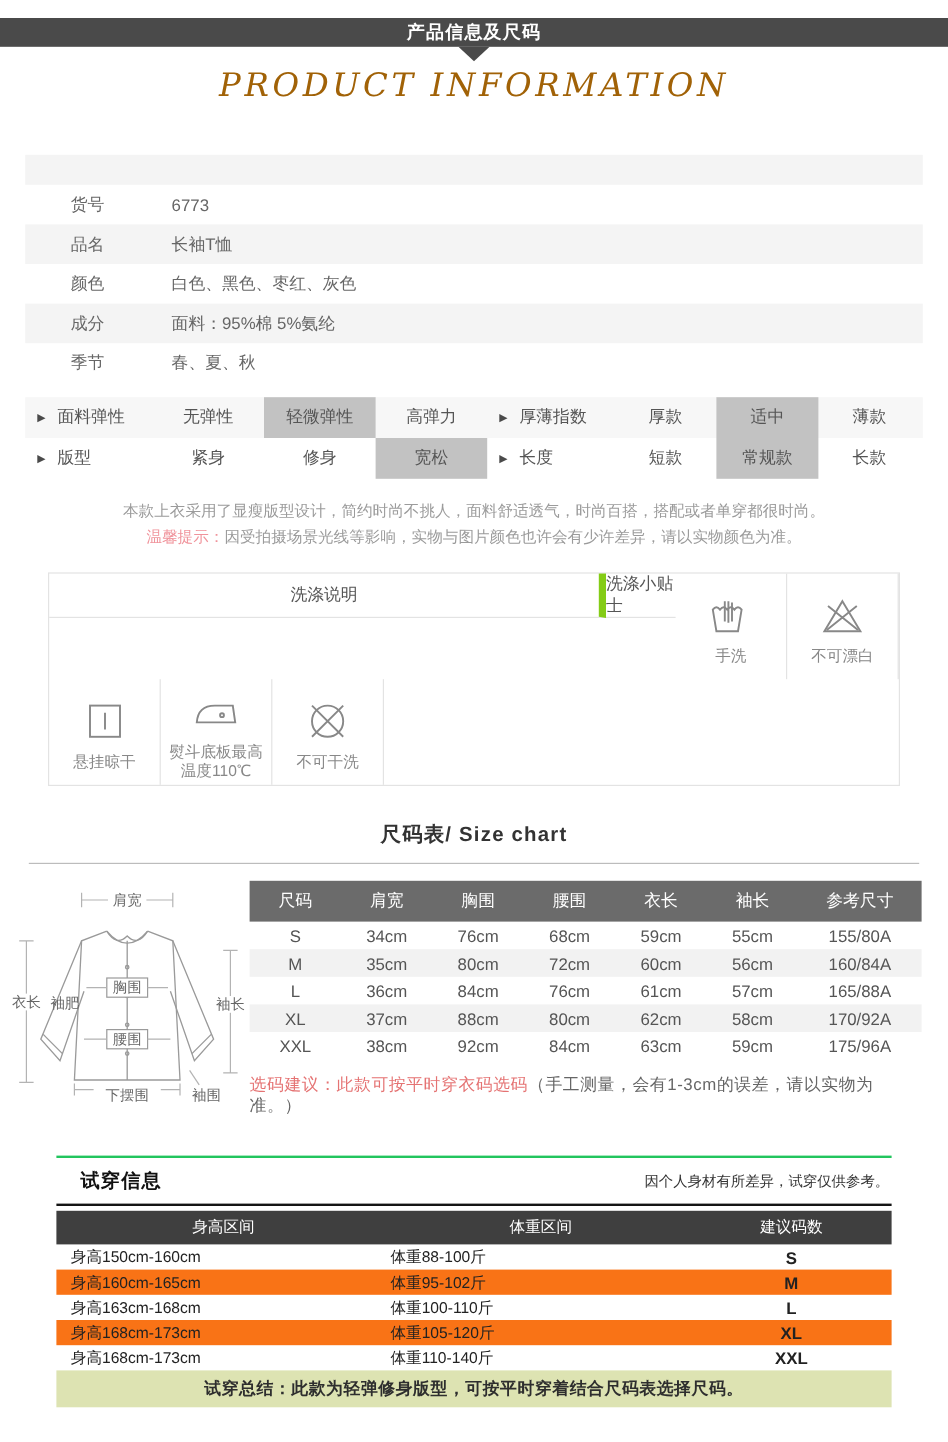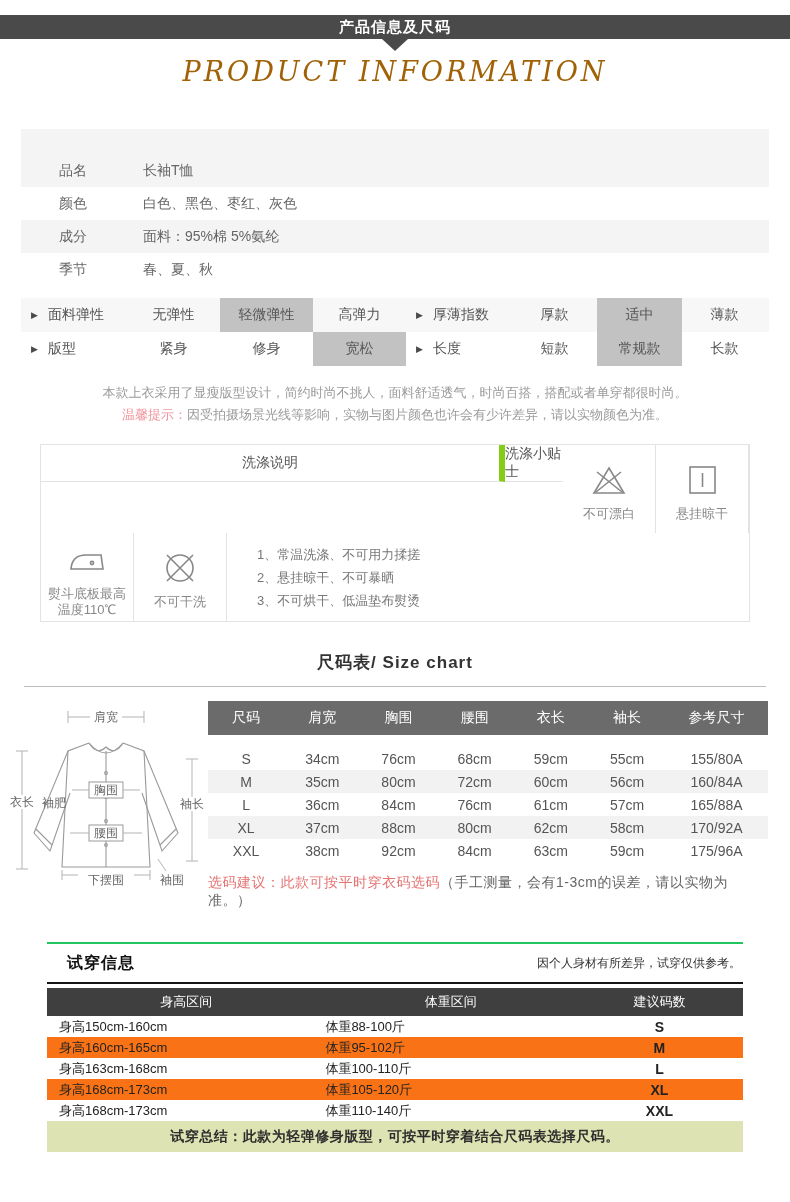--- a/index.html
+++ b/index.html
@@ -54,21 +54,21 @@
   
   .size-title{margin-top:29px;text-align:center;font-size:17px;font-weight:bold;color:#333;letter-spacing:1px}
   .size-divider{width:742px;margin:12px auto 0;border-top:1px solid #bcbcbc;height:0}
   .size-wrap{display:flex;margin-top:14px}
   .diagram{width:206px;padding-left:6px}
   .dline{stroke:#b3b3b3;stroke-width:1;fill:none}
   .sline{stroke:#9a9a9a;stroke-width:1.1;fill:none}
   .dtext{fill:#666;font-size:12px;font-family:"Liberation Sans",sans-serif}
   .size-table{width:560px;margin-left:2px}
   .sz-row{display:flex;height:23px;align-items:center;text-align:center;font-size:14px;color:#555}
-  .sz-row.head{height:34px;background:var(--size-header-bg,#6b6b6b);color:#fff;margin-bottom:12px}
+  .sz-row.head{height:34px;background:var(--size-header-bg,#6b6b6b);color:#fff;margin-bottom:0}
   .sz-row.alt{background:#f2f2f2}
   .sz-c{flex:1}
   .sz-c.wide{flex:1.35}
   .advice{margin-top:12px;font-size:14px;letter-spacing:.5px}
   .advice-red{color:var(--advice-red,#e57373)}
   .advice-gray{color:#666}
 
   
   .tryon{width:696px;margin:32px auto 0}
   .tryon-head{border-top:2px solid #22c55e;border-bottom:2px solid #141414;height:42px;
@@ -93,20 +93,24 @@
 <div class="page">
 
   <div class="banner top">
     <span class="banner-text">产品信息及尺码</span>
     <span class="tri"></span>
   </div>
   <h1 class="serif-title">PRODUCT INFORMATION</h1>
 
   <div class="info">
     <div class="info-strip"></div>
+    <div class="info-row">
+      <span class="info-label">货号</span>
+      <span class="info-value">6773</span>
+    </div>
     <div class="info-row alt">
       <span class="info-label">品名</span>
       <span class="info-value">长袖T恤</span>
     </div>
     <div class="info-row">
       <span class="info-label">颜色</span>
       <span class="info-value">白色、黑色、枣红、灰色</span>
     </div>
     <div class="info-row alt">
       <span class="info-label">成分</span>
@@ -157,20 +161,27 @@
     <div>本款上衣采用了显瘦版型设计，简约时尚不挑人，面料舒适透气，时尚百搭，搭配或者单穿都很时尚。</div>
     <div><span class="tip-label">温馨提示：</span><span>因受拍摄场景光线等影响，实物与图片颜色也许会有少许差异，请以实物颜色为准。</span></div>
   </div>
 
   <div class="wash">
     <div class="wash-h wash-h-left">洗涤说明</div>
     <div class="wash-h wash-h-right">洗涤小贴士</div>
 
     <div class="wash-cell">
       <svg width="40" height="38" viewBox="0 0 40 38">
+        <path class="wicon" d="M5,14 Q8,10 11,14 Q14,10 17,14 Q20,10 23,14 Q26,10 29,14 L26,32 L8,32 Z"></path>
+        <path class="wicon" d="M15,7 L15,24 M18,7 L18,25 M21,8 L21,24"></path>
+      </svg>
+      <span>手洗</span>
+    </div>
+    <div class="wash-cell">
+      <svg width="40" height="38" viewBox="0 0 40 38">
         <path class="wicon" d="M20,7 L35,32 L5,32 Z"></path>
         <path class="wicon" d="M8,11 L33,31 M32,11 L7,31"></path>
       </svg>
       <span>不可漂白</span>
     </div>
     <div class="wash-cell">
       <svg width="40" height="38" viewBox="0 0 40 38">
         <rect class="wicon" x="8" y="6" width="25" height="26"></rect>
         <path class="wicon" d="M20.5,12 L20.5,26"></path>
       </svg>
@@ -182,25 +193,20 @@
         <circle class="wicon" cx="26" cy="22" r="1.6"></circle>
       </svg>
       <span>熨斗底板最高温度110℃</span>
     </div>
     <div class="wash-cell">
       <svg width="40" height="38" viewBox="0 0 40 38">
         <circle class="wicon" cx="20" cy="19" r="13"></circle>
         <path class="wicon" d="M7,6 L33,32 M33,6 L7,32"></path>
       </svg>
       <span>不可干洗</span>
-    </div>
-    <div class="wash-tips">
-      <div>1、常温洗涤、不可用力揉搓</div>
-      <div>2、悬挂晾干、不可暴晒</div>
-      <div>3、不可烘干、低温垫布熨烫</div>
     </div>
   </div>
 
   <div class="size-title">尺码表/ Size chart</div>
   <div class="size-divider"></div>
 
   <div class="size-wrap">
     <div class="diagram">
       <svg width="200" height="192" viewBox="0 0 200 192">
 

